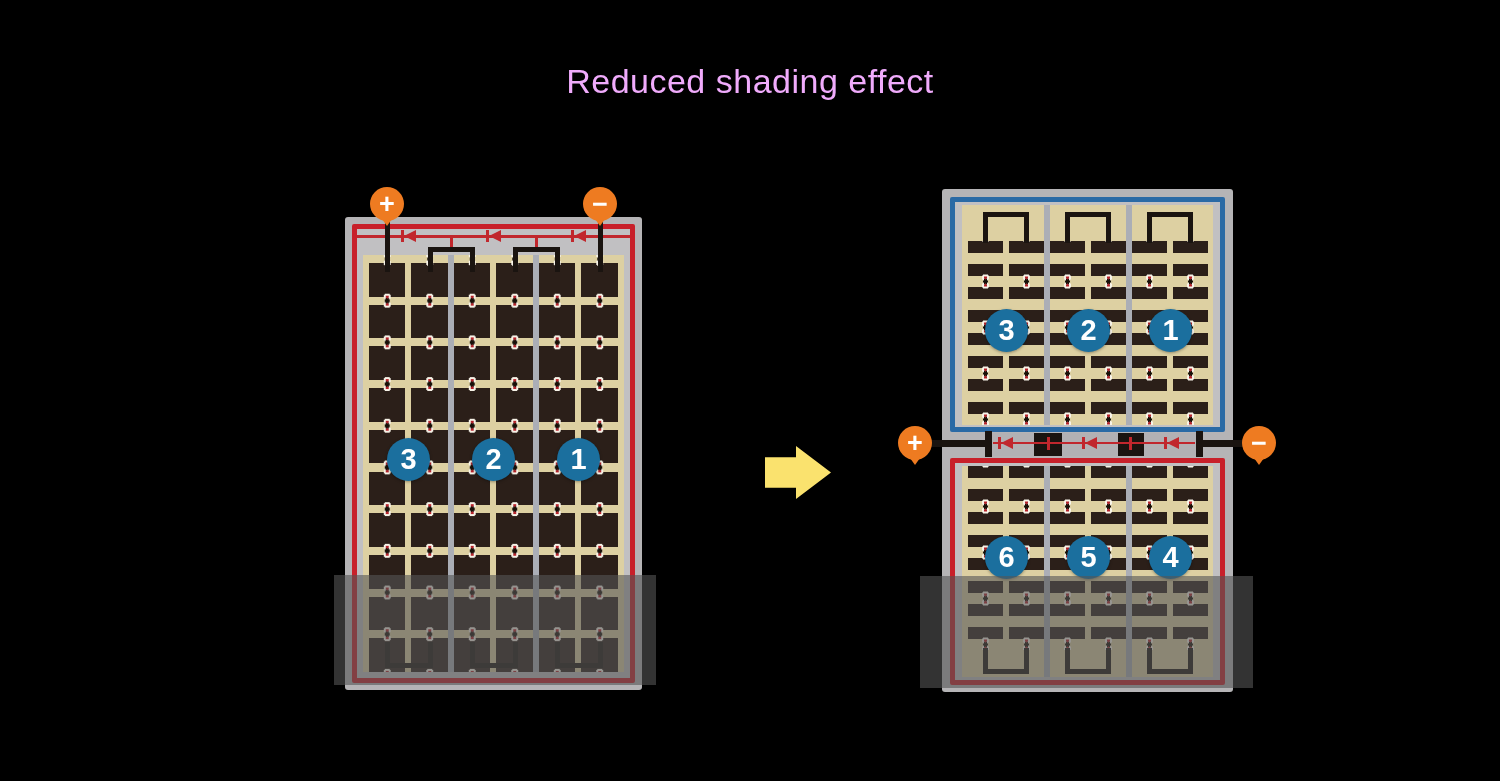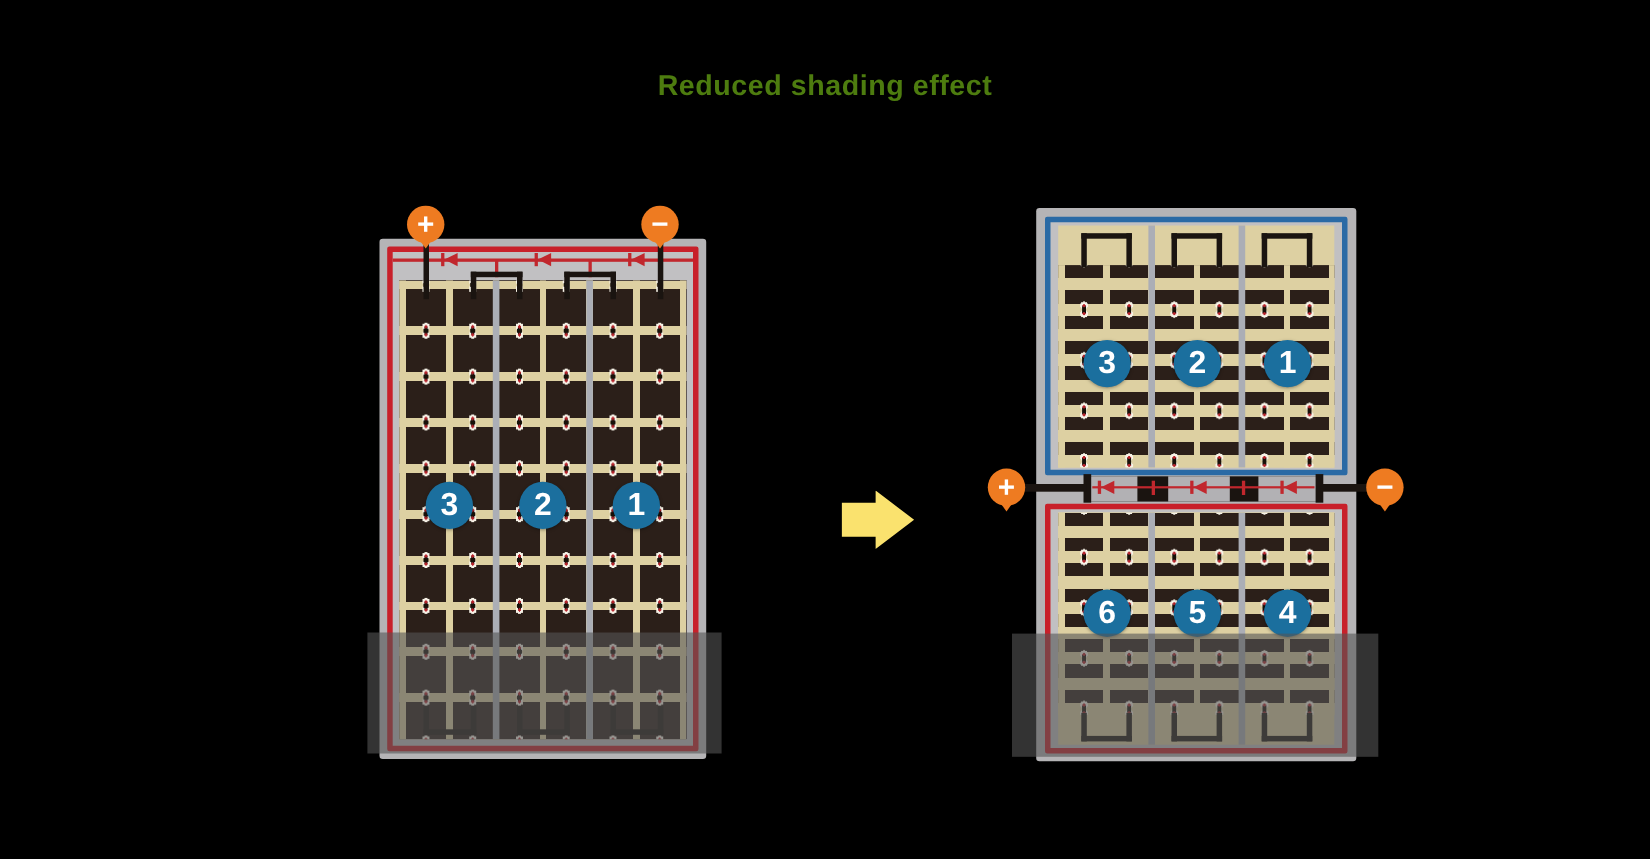--- a/index.html
+++ b/index.html
@@ -1,22 +1,22 @@
 <!DOCTYPE html>
 <html><head>
 <meta charset="utf-8">
 <style>
   html,body{margin:0;padding:0;background:#000;}
   #stage{position:relative;width:1500px;height:781px;background:#000;overflow:hidden;
          font-family:"Liberation Sans",sans-serif;}
   .abs{position:absolute;}
 
   
-  #title{left:0;right:0;top:62px;text-align:center;color:#4d7c0f;
-         font-size:26px;font-weight:bold;letter-spacing:.5px;}
+  #title{left:0;right:0;top:62px;text-align:center;color:#f0abfc;
+         font-size:34px;font-weight:normal;letter-spacing:.5px;}
 
   
   .frame{background:#b5b4b6;border-radius:3px;}
   .border-red{border:5px solid #c8202a;background:#c1c0c2;border-radius:2px;}
   .border-blue{border:5px solid #2a6aa5;background:#c1c0c2;border-radius:2px;}
 
   
   .tan{background:#ddd0a2;}
   
   .grid-left{

